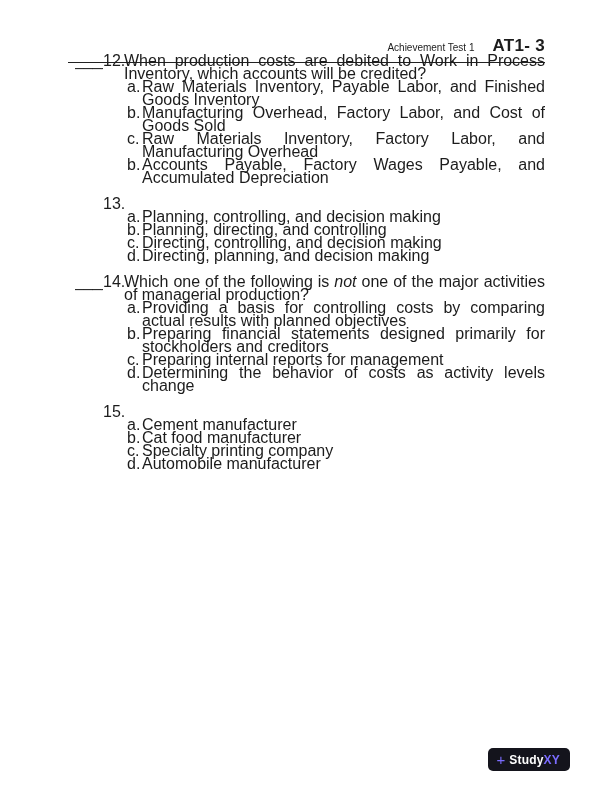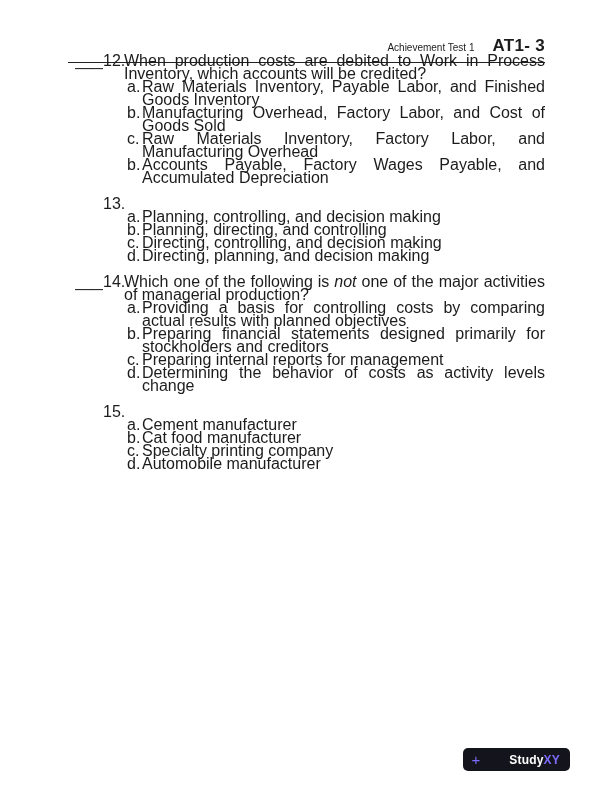--- a/index.html
+++ b/index.html
@@ -72,21 +72,21 @@
     align-items: center;
     padding: 0 10px 0 8px;
   }
   .logo .plus {
     font-size: 15px;
     font-weight: 400;
     margin-right: 4px;
     line-height: 1;
     transform: translateY(-0.5px);
   }
-  .logo .brand { font-size: 12px; font-weight: bold; letter-spacing: 0.2px; margin-left: 25px; }
+  .logo .brand { font-size: 12px; font-weight: bold; letter-spacing: 0.2px; }
 </style>
 </head>
 <body>
 
 <div class="page">
 
   <div class="header">
     <span class="title">Achievement Test 1</span><span class="pageno">AT1- 3</span>
   </div>
 

